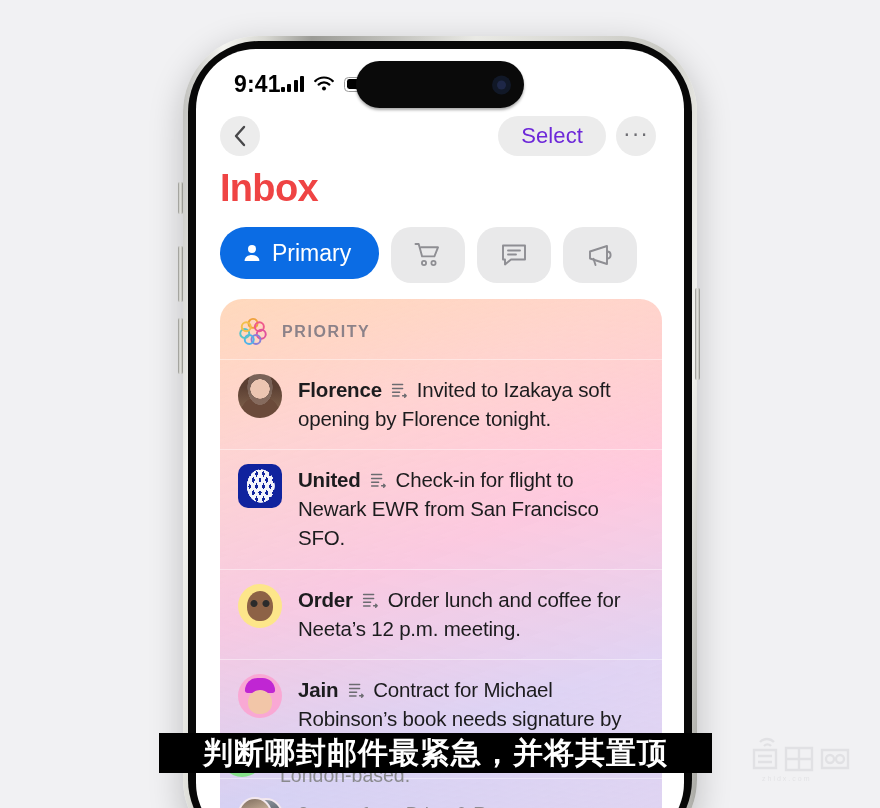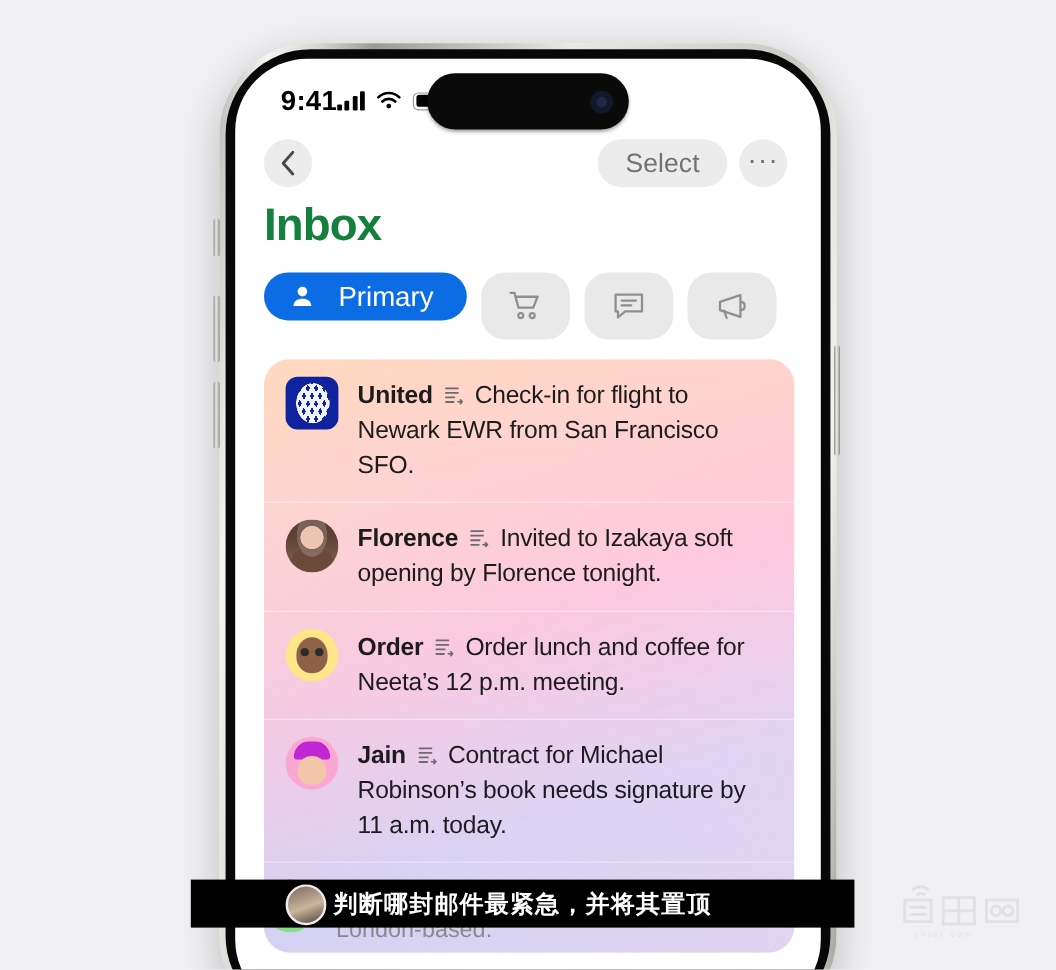--- a/index.html
+++ b/index.html
@@ -66,30 +66,30 @@
   
   .nav-bar { position: absolute; top: 56px; left: 0; width: 100%; height: 62px; display: flex; align-items: center; padding: 0 28px 0 24px; }
   .circle-btn {
     width: 40px; height: 40px; border-radius: 50%;
     background: #ececec; display: flex; align-items: center; justify-content: center;
   }
   .nav-spacer { flex: 1; }
   .pill-select {
     height: 40px; padding: 0 23px; border-radius: 21px; background: #ececec;
     display: flex; align-items: center; justify-content: center;
-    font-size: 22px; color: #737373; letter-spacing: .1px; margin-right: 10px;
+    font-size: 22px; color: #6d28d9; letter-spacing: .1px; margin-right: 10px;
   }
   .dots { font-size: 23px; color: #6e6e73; line-height: 0; letter-spacing: 1px; margin-top: -6px; }
 
   
-  .inbox-title { position: absolute; top: 118px; left: 24px; font-size: 38px; font-weight: 700; letter-spacing: -.7px; color: #15803d; }
+  .inbox-title { position: absolute; top: 118px; left: 24px; font-size: 38px; font-weight: 700; letter-spacing: -.7px; color: #ef4444; }
   .filters { position: absolute; top: 178px; left: 24px; right: 22px; display: flex; gap: 12px; }
   .pill-primary {
-    height: 40px; border-radius: 28px; background: #0b6ce4; color:#fff;
-    display: flex; align-items: center; gap: 20px; padding: 0 28px 0 22px;
+    height: 52px; border-radius: 28px; background: #0b6ce4; color:#fff;
+    display: flex; align-items: center; gap: 10px; padding: 0 28px 0 22px;
     font-size: 23px; font-weight: 500;
   }
   .pill-icon { width: 74px; height: 56px; border-radius: 20px; background: #e9e9ea; display:flex; align-items:center; justify-content:center; }
 
   
   .priority-card {
     position: absolute; top: 250px; left: 24px; right: 22px;
     border-radius: 22px; overflow: hidden;
     background:
       linear-gradient(160deg,
@@ -160,21 +160,21 @@
   .mail-time { margin-left: auto; font-size: 19px; color: #8a8a8e; }
   .mail-chev { margin-left: 10px; color: #b5b5ba; font-size: 20px; line-height: 1; }
   .mail-snippet { font-size: 19.5px; color: #8a8a8e; line-height: 1.35; margin-top: 2px; }
 
   
   .subtitle-bar {
     position: absolute; left: 159px; top: 733px; width: 553px; height: 40px;
     background: #000; display: flex; align-items: center; justify-content: center;
   }
   .subtitle-bar span {
-    color: #fff; font-size: 20px; font-weight: 600; letter-spacing: 1px;
+    color: #fff; font-size: 30px; font-weight: 600; letter-spacing: 1px;
     font-family: "DejaVu Sans", "Liberation Sans", sans-serif;
     white-space: nowrap;
   }
 
   
   .watermark { position: absolute; right: 20px; bottom: 22px; width: 120px; height: 52px; opacity: .5; }
 </style>
 </head>
 <body>
 
@@ -248,44 +248,58 @@
           <svg width="28" height="26" viewBox="0 0 28 26">
             <path d="M4 9.5 21 4v18L4 16.5z" stroke="#8e8e93" stroke-width="1.9" fill="none" stroke-linejoin="round"></path>
             <path d="M21 9.5c2.2 0 3.6 1.4 3.6 3.5s-1.4 3.5-3.6 3.5" stroke="#8e8e93" stroke-width="1.9" fill="none"></path>
             <path d="M7.5 16.8 9.5 23" stroke="#8e8e93" stroke-width="1.9" stroke-linecap="round"></path>
           </svg>
         </div>
       </div>
 
       <div class="priority-card">
 
+        <div class="pc-header">
+          <svg class="ai-glyph" viewBox="0 0 40 40">
+            <g fill="none" stroke-width="2.6">
+              <circle cx="20" cy="8.5" r="6" stroke="#f0a23c"></circle>
+              <circle cx="28.5" cy="13" r="6" stroke="#ef5a8c"></circle>
+              <circle cx="31" cy="23" r="6" stroke="#e0519c"></circle>
+              <circle cx="24" cy="30" r="6" stroke="#8a7fd6"></circle>
+              <circle cx="15" cy="30" r="6" stroke="#4fb3e8"></circle>
+              <circle cx="9" cy="22" r="6" stroke="#56c3c9"></circle>
+              <circle cx="11" cy="13" r="6" stroke="#f1c04a"></circle>
+            </g>
+          </svg>
+          <div class="pc-label">PRIORITY</div>
+        </div>
+
+        <div class="pc-row first">
+          <div class="avatar av-florence"></div>
+          <div class="pc-text">
+            <b>Florence</b>
+            <svg class="sum-icon" width="17" height="16" viewBox="0 0 17 16">
+              <path d="M1.6 1.6h10M1.6 5.4h10M1.6 9.2h7" stroke="#6b6b70" stroke-width="1.5" stroke-linecap="round"></path>
+              <path d="M1.6 13h6.4" stroke="#6b6b70" stroke-width="1.5" stroke-linecap="round"></path>
+              <path d="M11.6 12.8h3.4m-1.3-1.5 1.5 1.5-1.5 1.5" stroke="#6b6b70" stroke-width="1.4" fill="none" stroke-linecap="round" stroke-linejoin="round"></path>
+            </svg>
+            <span>Invited to Izakaya soft opening by Florence tonight.</span>
+          </div>
+        </div>
 
         <div class="pc-row">
           <div class="avatar av-united"></div>
           <div class="pc-text">
             <b>United</b>
             <svg class="sum-icon" width="17" height="16" viewBox="0 0 17 16">
               <path d="M1.6 1.6h10M1.6 5.4h10M1.6 9.2h7" stroke="#6b6b70" stroke-width="1.5" stroke-linecap="round"></path>
               <path d="M1.6 13h6.4" stroke="#6b6b70" stroke-width="1.5" stroke-linecap="round"></path>
               <path d="M11.6 12.8h3.4m-1.3-1.5 1.5 1.5-1.5 1.5" stroke="#6b6b70" stroke-width="1.4" fill="none" stroke-linecap="round" stroke-linejoin="round"></path>
             </svg>
             <span>Check-in for flight to Newark EWR from San Francisco SFO.</span>
-          </div>
-        </div>
-
-        <div class="pc-row first">
-          <div class="avatar av-florence"></div>
-          <div class="pc-text">
-            <b>Florence</b>
-            <svg class="sum-icon" width="17" height="16" viewBox="0 0 17 16">
-              <path d="M1.6 1.6h10M1.6 5.4h10M1.6 9.2h7" stroke="#6b6b70" stroke-width="1.5" stroke-linecap="round"></path>
-              <path d="M1.6 13h6.4" stroke="#6b6b70" stroke-width="1.5" stroke-linecap="round"></path>
-              <path d="M11.6 12.8h3.4m-1.3-1.5 1.5 1.5-1.5 1.5" stroke="#6b6b70" stroke-width="1.4" fill="none" stroke-linecap="round" stroke-linejoin="round"></path>
-            </svg>
-            <span>Invited to Izakaya soft opening by Florence tonight.</span>
           </div>
         </div>
 
         <div class="pc-row">
           <div class="avatar av-magico"></div>
           <div class="pc-text">
             <b>Order</b>
             <svg class="sum-icon" width="17" height="16" viewBox="0 0 17 16">
               <path d="M1.6 1.6h10M1.6 5.4h10M1.6 9.2h7" stroke="#6b6b70" stroke-width="1.5" stroke-linecap="round"></path>
               <path d="M1.6 13h6.4" stroke="#6b6b70" stroke-width="1.5" stroke-linecap="round"></path>

